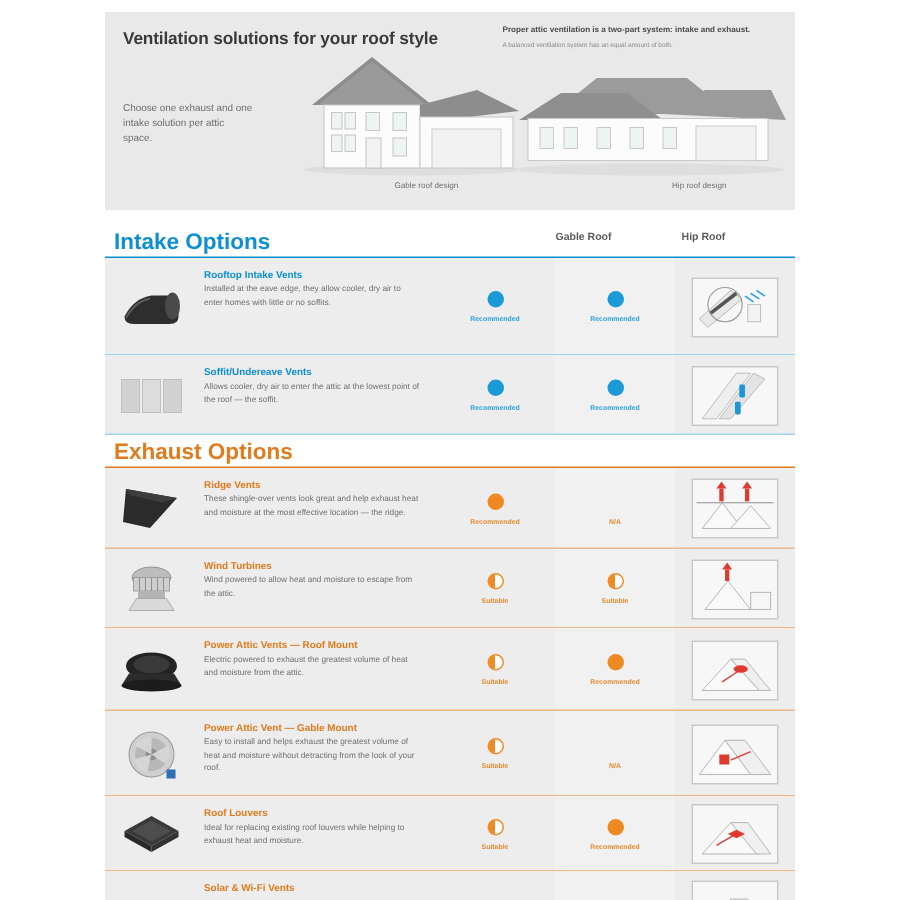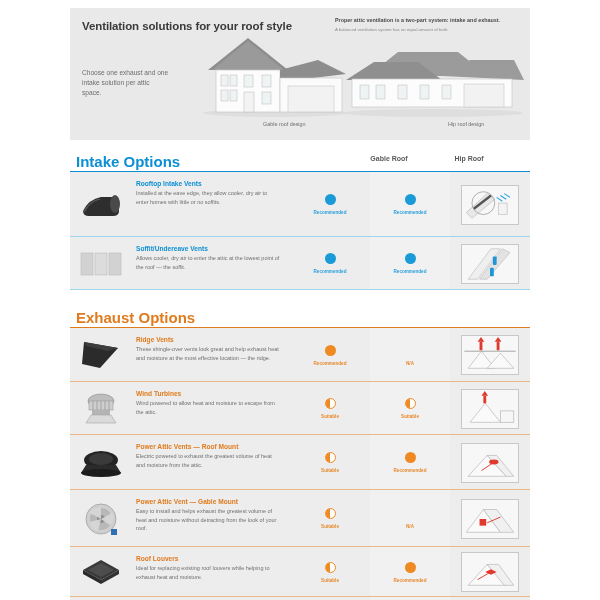--- a/index.html
+++ b/index.html
@@ -257,21 +257,21 @@
           <polygon points="18,36 42,4 50,8 26,36" fill="#e3e3e3" stroke="#bcbcbc" stroke-width="0.7"></polygon>
           <g fill="#2196d6">
             <rect x="32" y="12" width="4" height="9" rx="1"></rect>
             <rect x="29" y="24" width="4" height="9" rx="1"></rect>
           </g>
         </svg>
       </div>
       <div class="rule"></div>
     </div>
 
-    <div class="sec-head exhaust" style="margin-top:16px">
+    <div class="sec-head exhaust" style="margin-top:0">
       <div class="sec-title">Exhaust Options</div>
       <div class="sec-rule"></div>
     </div>
 
     <div class="row exhaust" style="height:54px">
       <div class="cell-thumb">
         <svg width="46" height="34" viewBox="0 0 46 34">
           <polygon points="6,4 40,10 22,30 4,26" fill="#2b2b2b"></polygon>
           <polygon points="6,4 40,10 30,13 8,8" fill="#3d3d3d"></polygon>
         </svg>

